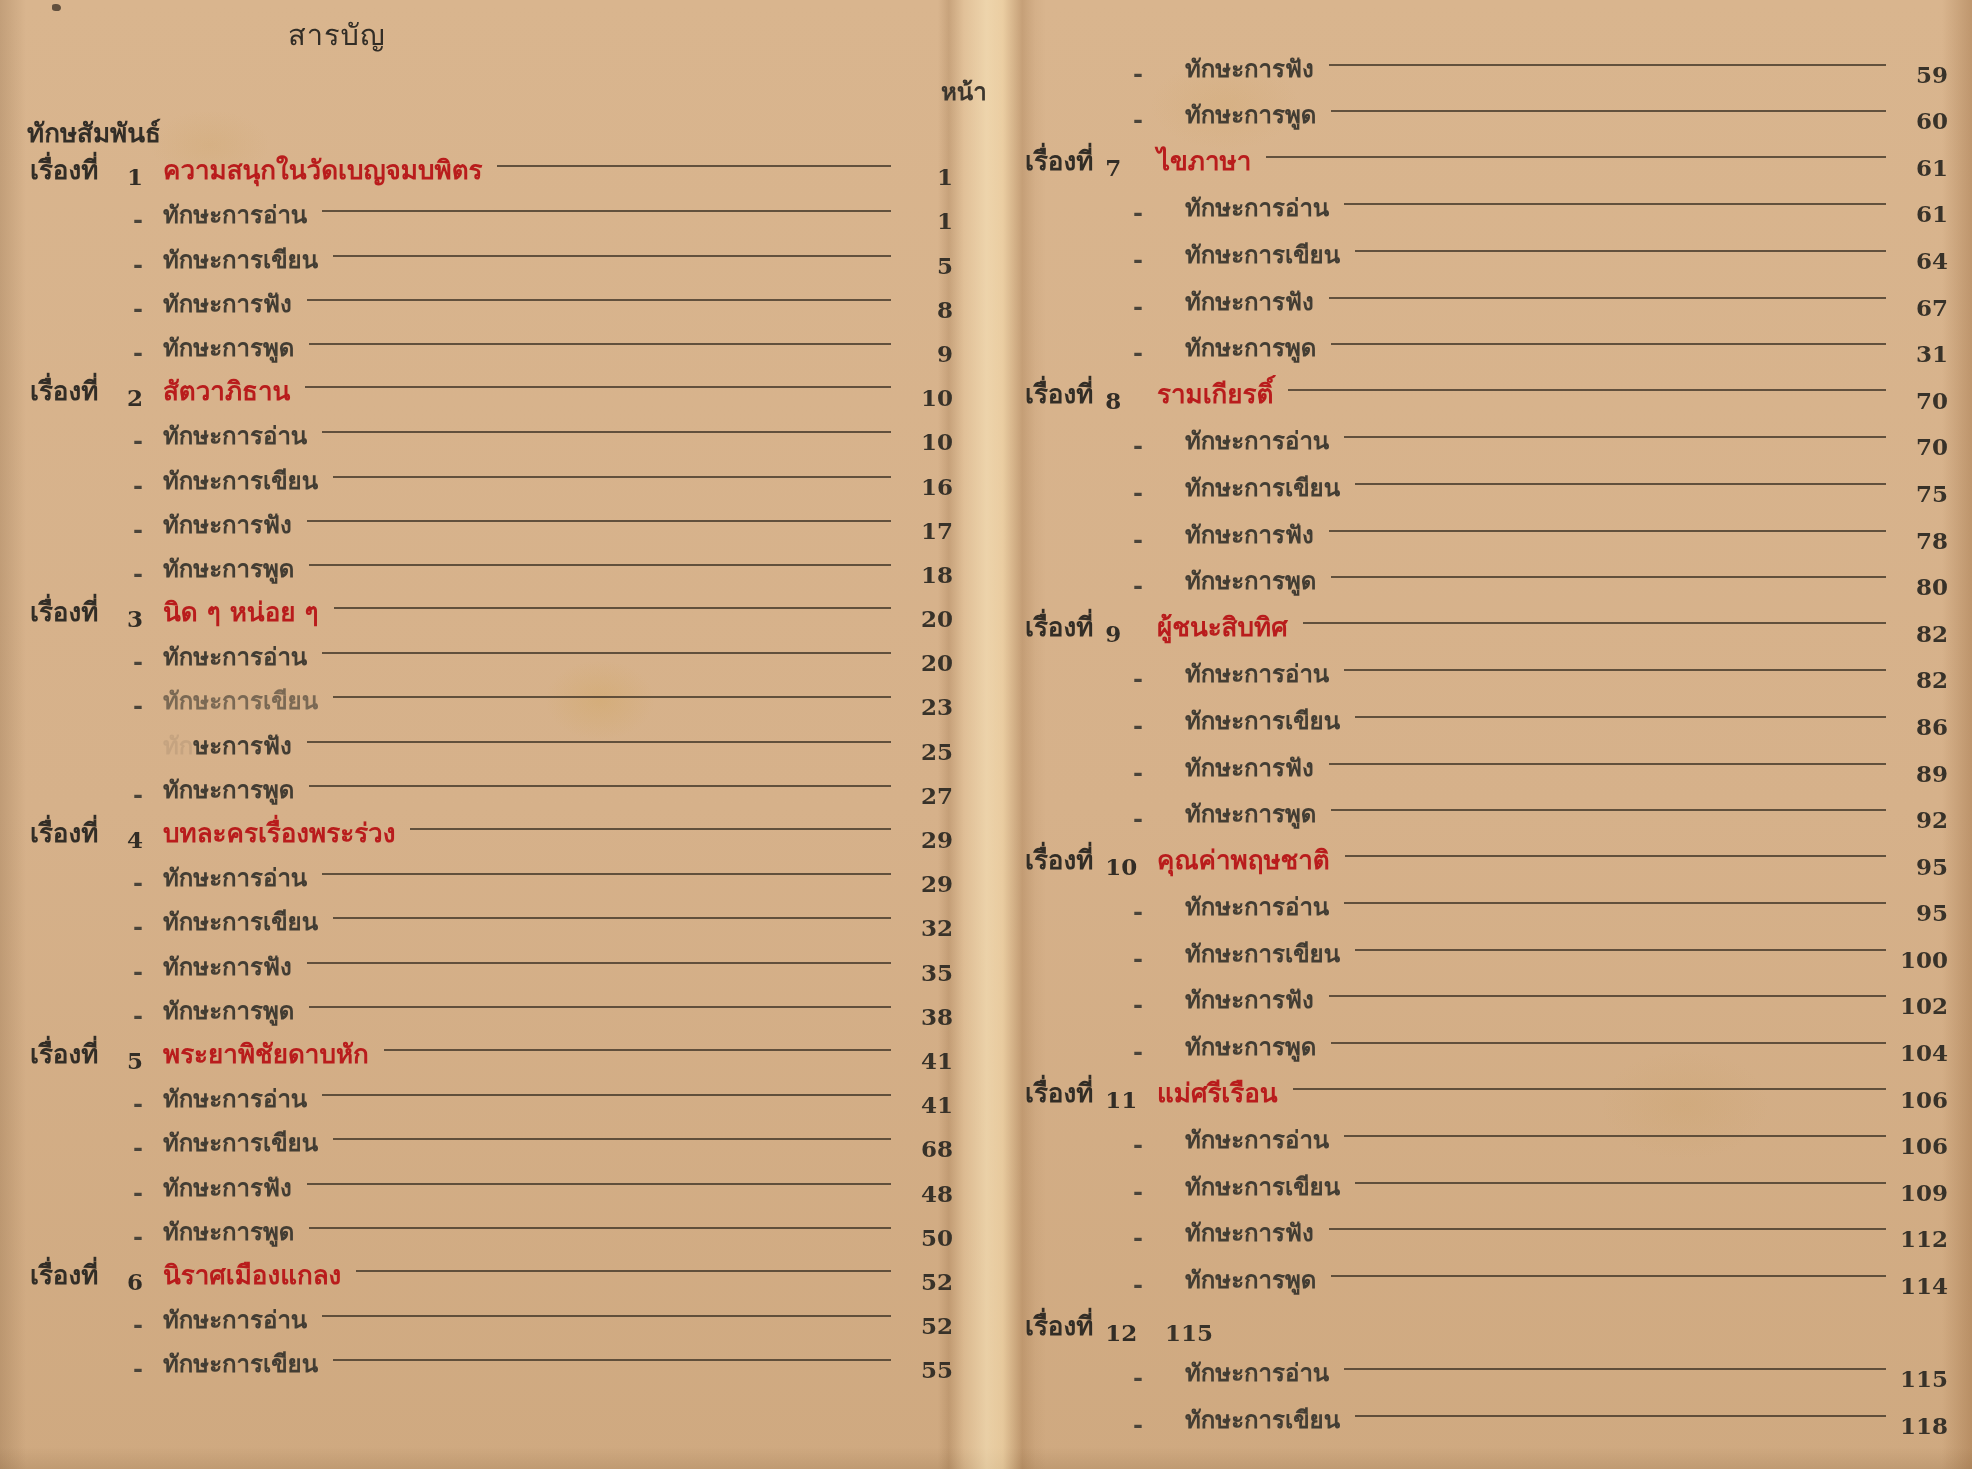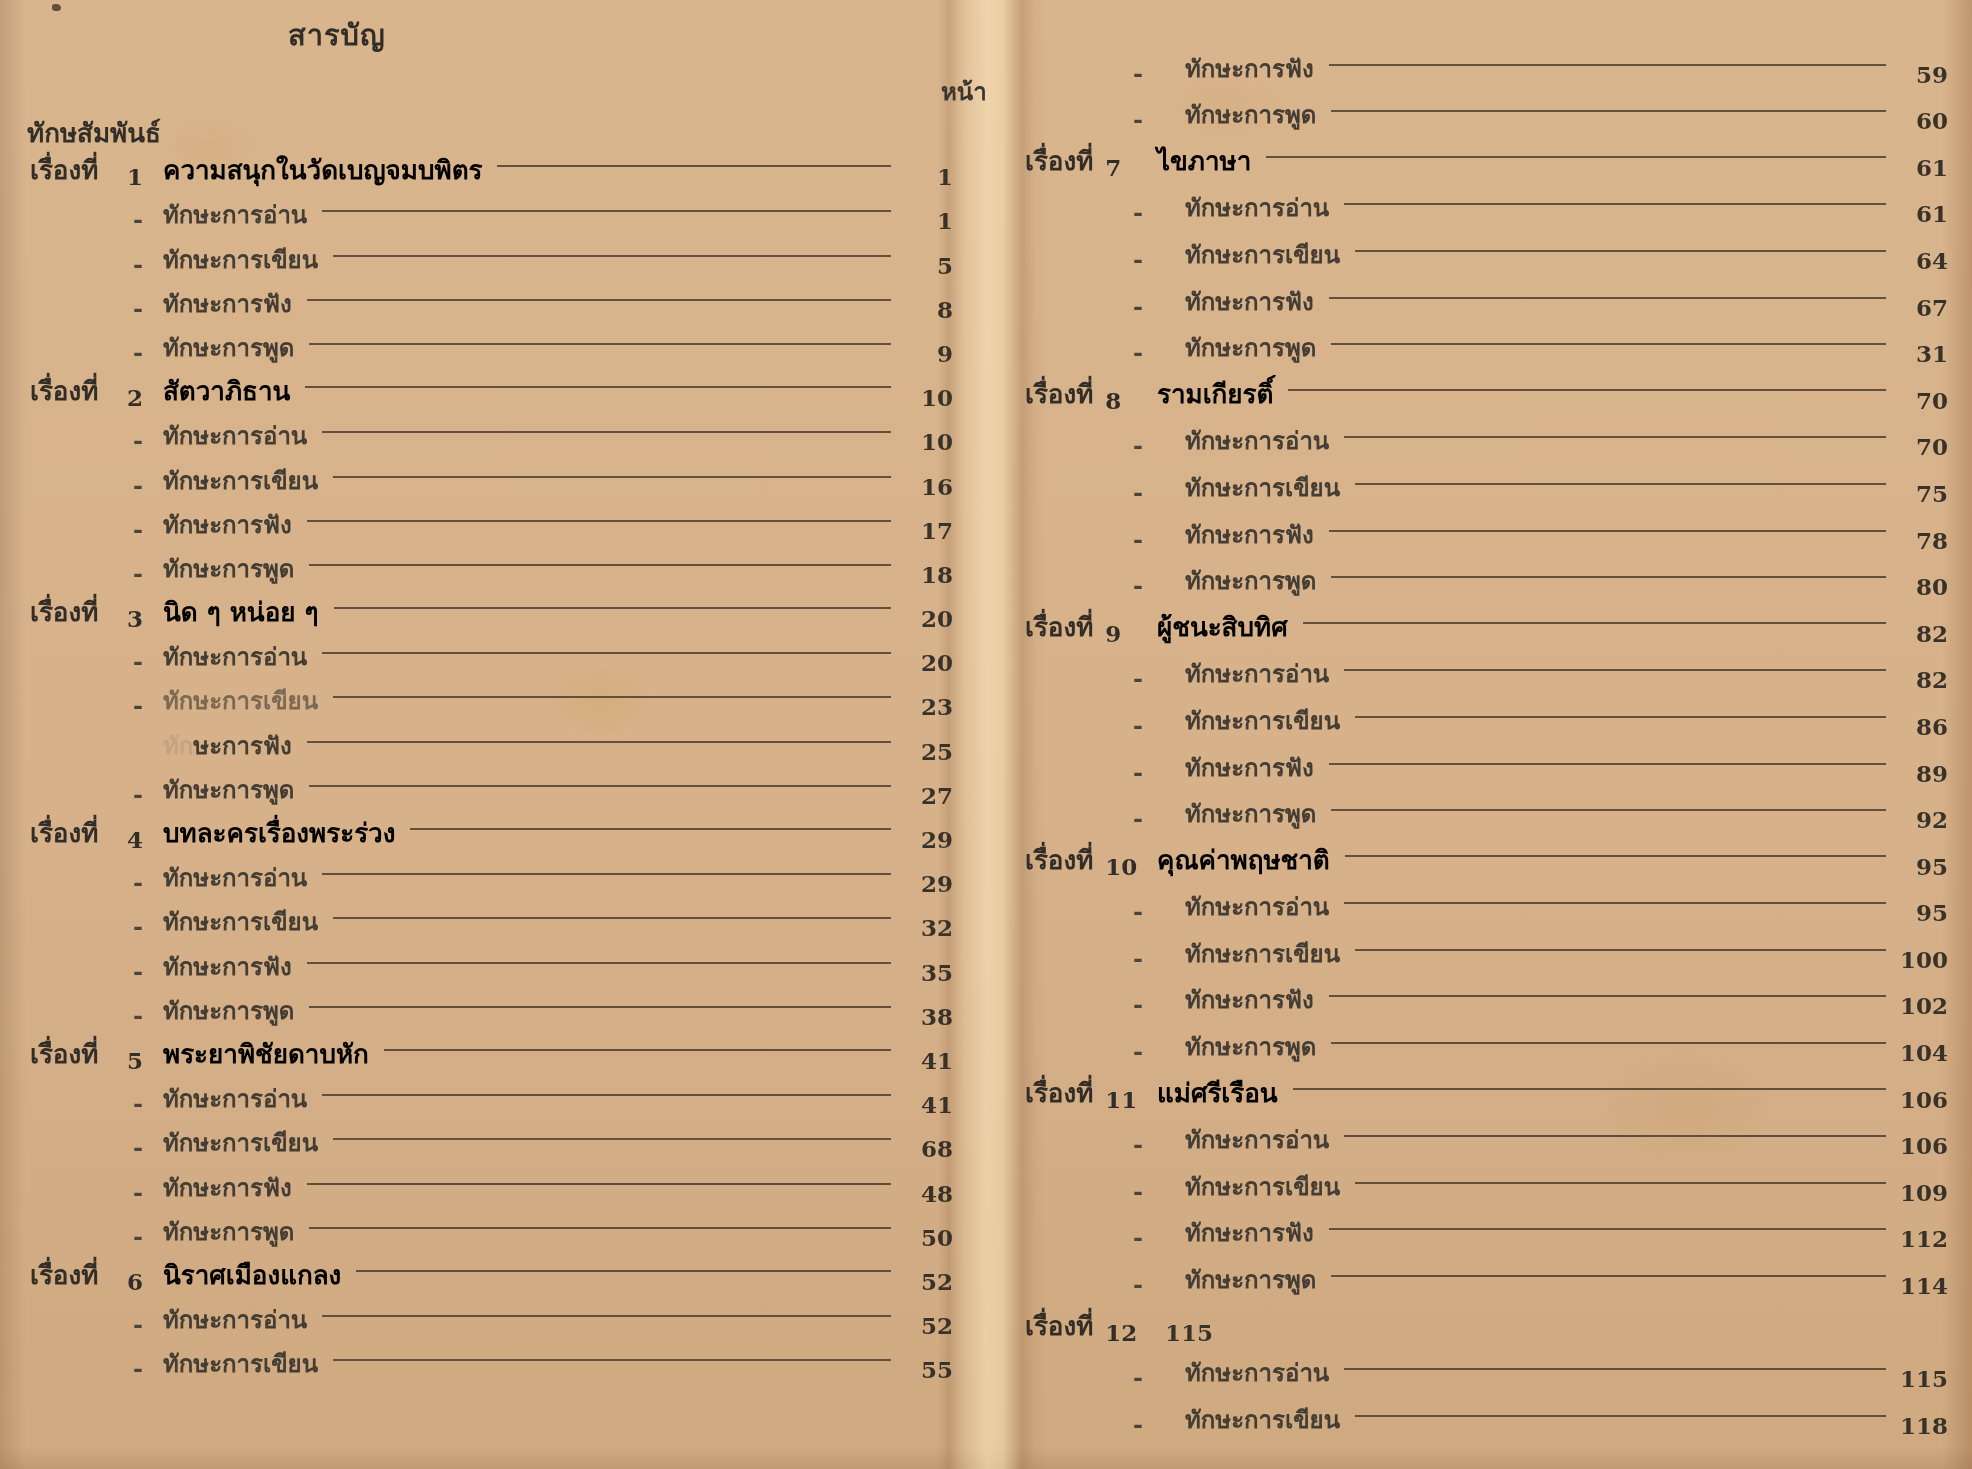--- a/index.html
+++ b/index.html
@@ -38,21 +38,21 @@
   }
   .stain{position:absolute;border-radius:50%;pointer-events:none;}
   .stain.a{left:150px;top:110px;width:120px;height:70px;background:radial-gradient(closest-side,rgba(196,152,78,.14),rgba(196,152,78,0));}
   .stain.b{left:545px;top:660px;width:110px;height:80px;background:radial-gradient(closest-side,rgba(205,158,66,.22),rgba(205,158,66,0));}
   .stain.c{left:1150px;top:60px;width:150px;height:90px;background:radial-gradient(closest-side,rgba(198,150,70,.12),rgba(198,150,70,0));}
   .stain.d{left:1600px;top:1050px;width:170px;height:110px;background:radial-gradient(closest-side,rgba(190,145,70,.12),rgba(190,145,70,0));}
   .speck{position:absolute;left:52px;top:4px;width:9px;height:7px;background:#43372a;border-radius:40% 60% 55% 45%;opacity:.8;}
 
   .doc-title{
     position:absolute;left:288px;top:12px;
-    font-size:29px;font-weight:700;letter-spacing:1px;color:#322d26;
+    font-size:29px;font-weight:400;letter-spacing:1px;color:#322d26;
   }
   .page-col-header{
     position:absolute;left:903px;top:72px;
     font-size:24px;font-weight:700;color:#3c362e;margin-left:38px;
   }
   .series-heading{
     position:absolute;left:27px;top:112px;
     font-size:26px;font-weight:700;color:#332e27;
   }
 
@@ -68,21 +68,21 @@
   .toc-right .c1{flex-basis:132px;padding-right:14px;}
   .c1 .story-label{font-size:26px;font-weight:700;color:#322d26;}
   .c1 .story-num{margin-left:auto;font-size:23px;font-weight:700;color:#322d26;}
   .toc-right .c1 .story-num{margin-left:12px;}
   .c1 .dash{margin-left:auto;font-size:24px;font-weight:700;color:var(--ink-soft);}
   .dash.hidden{visibility:hidden;}
 
   .c2{flex:1 1 auto;display:flex;align-items:center;min-width:0;}
   .toc-right .row.skill .c2{padding-left:28px;}
   .entry-title{font-size:24px;font-weight:700;color:#433d33;white-space:nowrap;}
-  .row.story .entry-title{font-size:26px;color:#000000;}
+  .row.story .entry-title{font-size:26px;color:#b91c1c;}
   .entry-title.faded{opacity:.62;}
   .faded-prefix{font-size:24px;font-weight:700;opacity:.10;white-space:nowrap;}
   .leader{
     flex:1 1 auto;min-width:24px;height:0;
     border-bottom:2px solid var(--line);
     margin:0 6px 7px 15px;
   }
   .c3{flex:0 0 58px;text-align:right;font-size:23px;font-weight:700;color:#383229;padding-right:2px;white-space:nowrap;}
 </style>
 </head>

